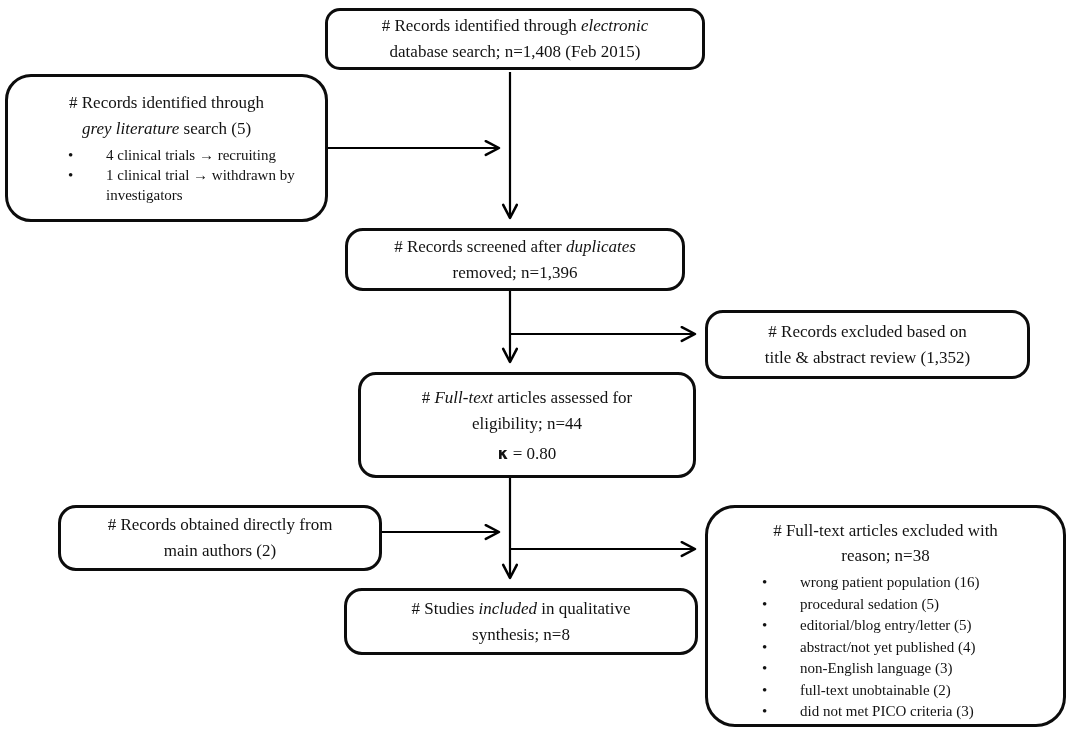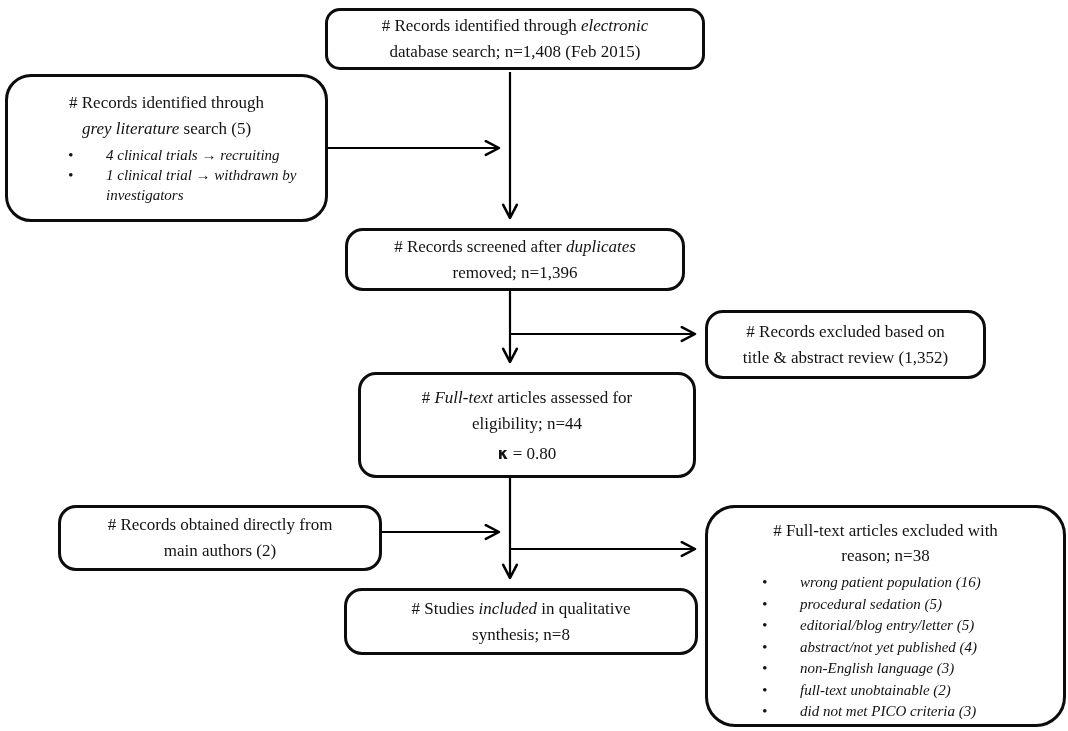--- a/index.html
+++ b/index.html
@@ -21,35 +21,35 @@
     z-index:2;
     text-align:center;
     font-size:17px;
     line-height:26px;
   }
   .fbox.center{display:flex;flex-direction:column;justify-content:center;}
   .fbox i{font-style:italic;}
   #b-electronic{left:325px;top:8px;width:380px;height:62px;border-radius:15px;}
   #b-grey{left:5px;top:74px;width:323px;height:148px;border-radius:26px;padding-top:13px;}
   #b-screened{left:345px;top:228px;width:340px;height:63px;}
-  #b-excl1{left:705px;top:310px;width:281px;height:69px;}
+  #b-excl1{left:705px;top:310px;width:325px;height:69px;}
   #b-fulltext{left:358px;top:372px;width:338px;height:106px;}
   #b-obtained{left:58px;top:505px;width:324px;height:66px;}
   #b-included{left:344px;top:588px;width:354px;height:67px;}
   #b-excl2{left:705px;top:505px;width:361px;height:222px;border-radius:30px;padding-top:10px;line-height:25px;}
   .bullets{
     margin:3px 0 0 0;
     padding:0;
     list-style:none;
     text-align:left;
     font-size:15px;
   }
   #b-grey .bullets{margin-left:58px;margin-right:6px;line-height:20px;}
   #b-excl2 .bullets{margin-left:52px;margin-right:8px;line-height:21.5px;margin-top:4px;}
-  .bullets li{position:relative;padding-left:40px;font-style:italic;}
+  .bullets li{position:relative;padding-left:40px;}
   .bullets li::before{
     content:"\2022";
     position:absolute;left:2px;top:0;
     font-size:15px;
   }
   .kappa-line{margin-top:5px;line-height:24px;}
   .kappa-sym{
     font-family:"DejaVu Sans","Liberation Sans",sans-serif;
     font-weight:bold;font-size:15px;
   }

